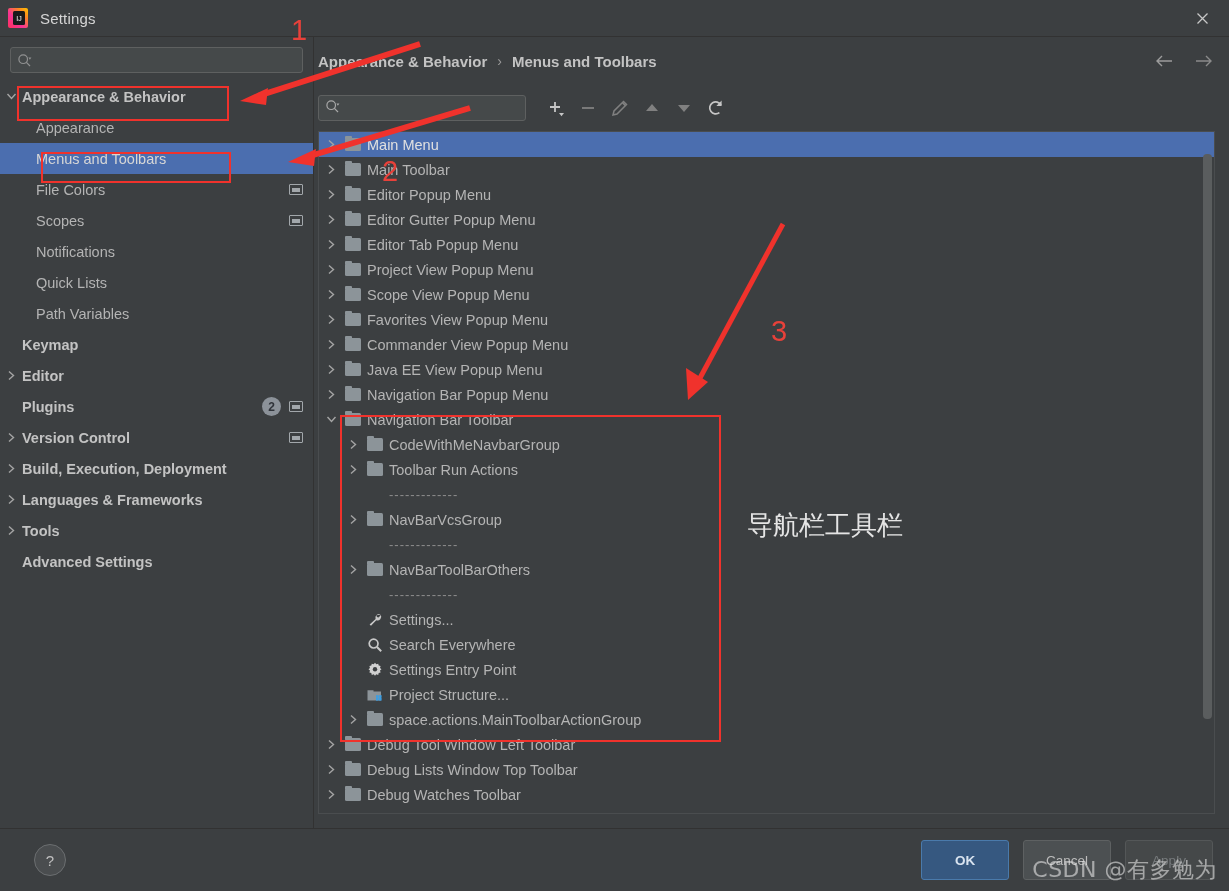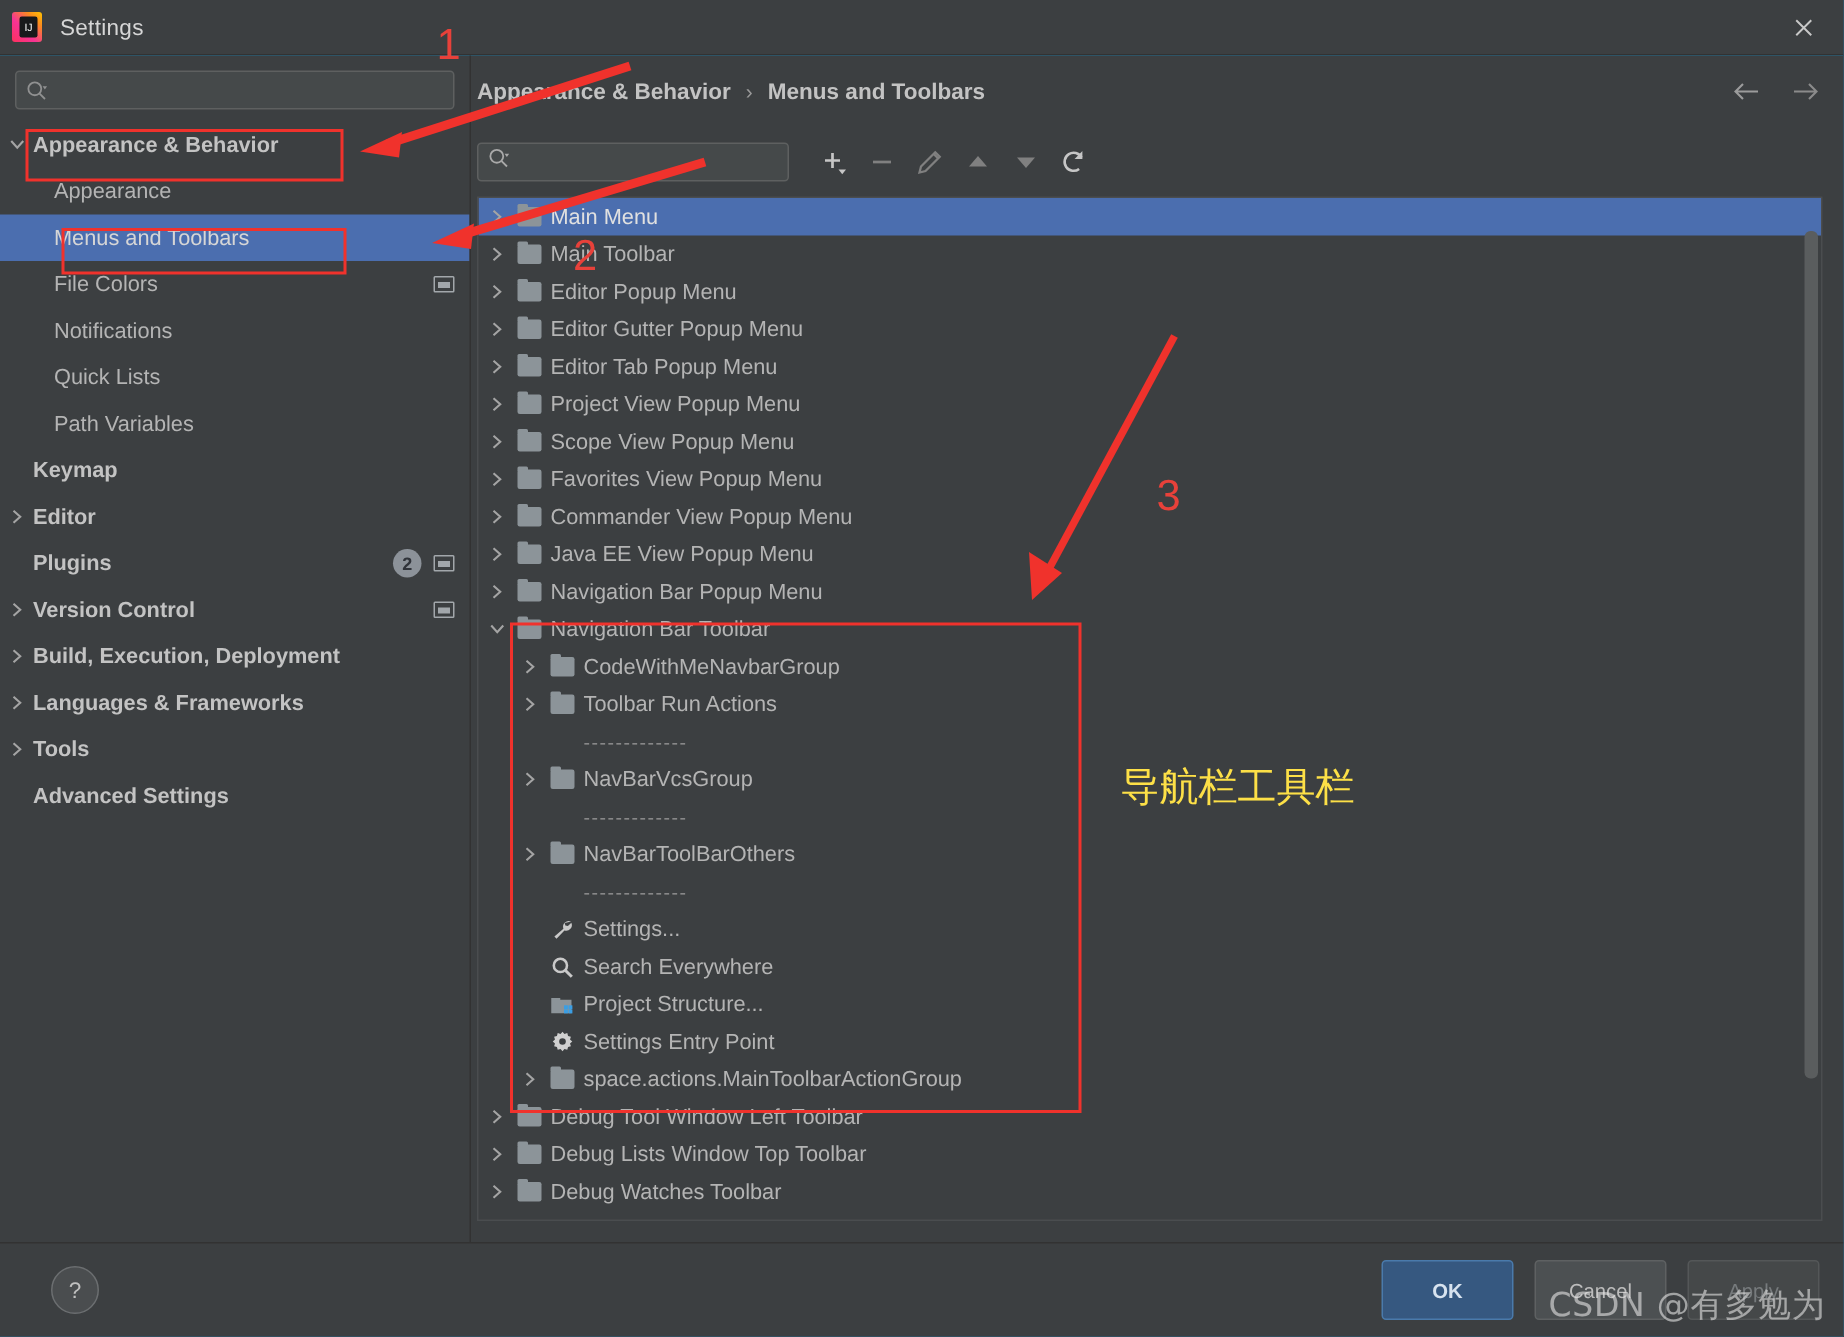--- a/index.html
+++ b/index.html
@@ -380,21 +380,21 @@
   }
   .anno-num {
     position: absolute;
     color: #e8413a;
     font-size: 29px;
     font-family: "Liberation Sans", sans-serif;
     line-height: 1;
   }
   .anno-cn {
     position: absolute;
-    color: #fde047;
+    color: #e5e5e5;
     font-size: 26px;
     font-family: "DejaVu Sans", sans-serif;
     line-height: 1;
     white-space: nowrap;
   }
   .watermark {
     position: absolute;
     right: 12px; bottom: 6px;
     color: rgba(225,225,225,.62);
     font-size: 22px;
@@ -463,20 +463,27 @@
             <span class="tail"></span>
           </div>
           <div class="lrow selected">
             <span class="twisty" style="margin-left: 14px;"></span>
             <span class="lbl">Menus and Toolbars</span>
             <span class="tail"></span>
           </div>
           <div class="lrow">
             <span class="twisty" style="margin-left: 14px;"></span>
             <span class="lbl">File Colors</span>
+            <span class="tail">
+              <span class="mini-box"></span>
+            </span>
+          </div>
+          <div class="lrow">
+            <span class="twisty" style="margin-left: 14px;"></span>
+            <span class="lbl">Scopes</span>
             <span class="tail">
               <span class="mini-box"></span>
             </span>
           </div>
           <div class="lrow">
             <span class="twisty" style="margin-left: 14px;"></span>
             <span class="lbl">Notifications</span>
             <span class="tail"></span>
           </div>
           <div class="lrow">
@@ -834,39 +841,39 @@
                 <svg width="16" height="16" viewBox="0 0 16 16">
                   <circle cx="6.6" cy="6.6" r="4.4" stroke="#c9c9c9" stroke-width="1.7" fill="none"></circle>
                   <path d="M10 10 L14.2 14.2" stroke="#c9c9c9" stroke-width="2"></path>
                 </svg>
               </span>
               <span class="txt">Search Everywhere</span>
             </div>
             <div class="trow">
               <span class="tw" style="margin-left: 22px;"></span>
               <span class="ic">
+                <svg width="16" height="16" viewBox="0 0 16 16">
+                  <path d="M8 0.8 l1.3 1.5 l1.9 -0.6 l0.5 1.9 l1.9 0.5 l-0.6 1.9 l1.5 1.3 l-1.5 1.3 l0.6 1.9 l-1.9 0.5 l-0.5 1.9 l-1.9 -0.6 l-1.3 1.5 l-1.3 -1.5 l-1.9 0.6 l-0.5 -1.9 l-1.9 -0.5 l0.6 -1.9 l-1.5 -1.3 l1.5 -1.3 l-0.6 -1.9 l1.9 -0.5 l0.5 -1.9 l1.9 0.6 z" fill="#d0d0d0"></path>
+                  <circle cx="8" cy="7.3" r="2.2" fill="#3c3f41"></circle>
+                </svg>
+              </span>
+              <span class="txt">Settings Entry Point</span>
+            </div>
+            <div class="trow">
+              <span class="tw" style="margin-left: 22px;"></span>
+              <span class="ic">
                 <svg width="16" height="14" viewBox="0 0 16 14">
                   <path d="M0.5 2.3 h6 v1.2 h7.5 v9 h-13.5 z" fill="#8c9499"></path>
                   <rect x="9" y="7.2" width="2.6" height="2.6" fill="#3b9ee3"></rect>
                   <rect x="12" y="7.2" width="2.6" height="2.6" fill="#3b9ee3"></rect>
                   <rect x="9" y="10" width="2.6" height="2.6" fill="#3b9ee3"></rect>
                   <rect x="12" y="10" width="2.6" height="2.6" fill="#3b9ee3"></rect>
                 </svg>
               </span>
               <span class="txt">Project Structure...</span>
-            </div>
-            <div class="trow">
-              <span class="tw" style="margin-left: 22px;"></span>
-              <span class="ic">
-                <svg width="16" height="16" viewBox="0 0 16 16">
-                  <path d="M8 0.8 l1.3 1.5 l1.9 -0.6 l0.5 1.9 l1.9 0.5 l-0.6 1.9 l1.5 1.3 l-1.5 1.3 l0.6 1.9 l-1.9 0.5 l-0.5 1.9 l-1.9 -0.6 l-1.3 1.5 l-1.3 -1.5 l-1.9 0.6 l-0.5 -1.9 l-1.9 -0.5 l0.6 -1.9 l-1.5 -1.3 l1.5 -1.3 l-0.6 -1.9 l1.9 -0.5 l0.5 -1.9 l1.9 0.6 z" fill="#d0d0d0"></path>
-                  <circle cx="8" cy="7.3" r="2.2" fill="#3c3f41"></circle>
-                </svg>
-              </span>
-              <span class="txt">Settings Entry Point</span>
             </div>
             <div class="trow">
               <span class="tw" style="margin-left: 22px;">
                 <svg width="9" height="11" viewBox="0 0 9 11">
                   <path d="M2 1.5 L6.5 5.5 L2 9.5" stroke="#a4a4a4" stroke-width="1.4" fill="none"></path>
                 </svg>
               </span>
               <span class="ic">
                 <span class="folder-icon"></span>
               </span>

